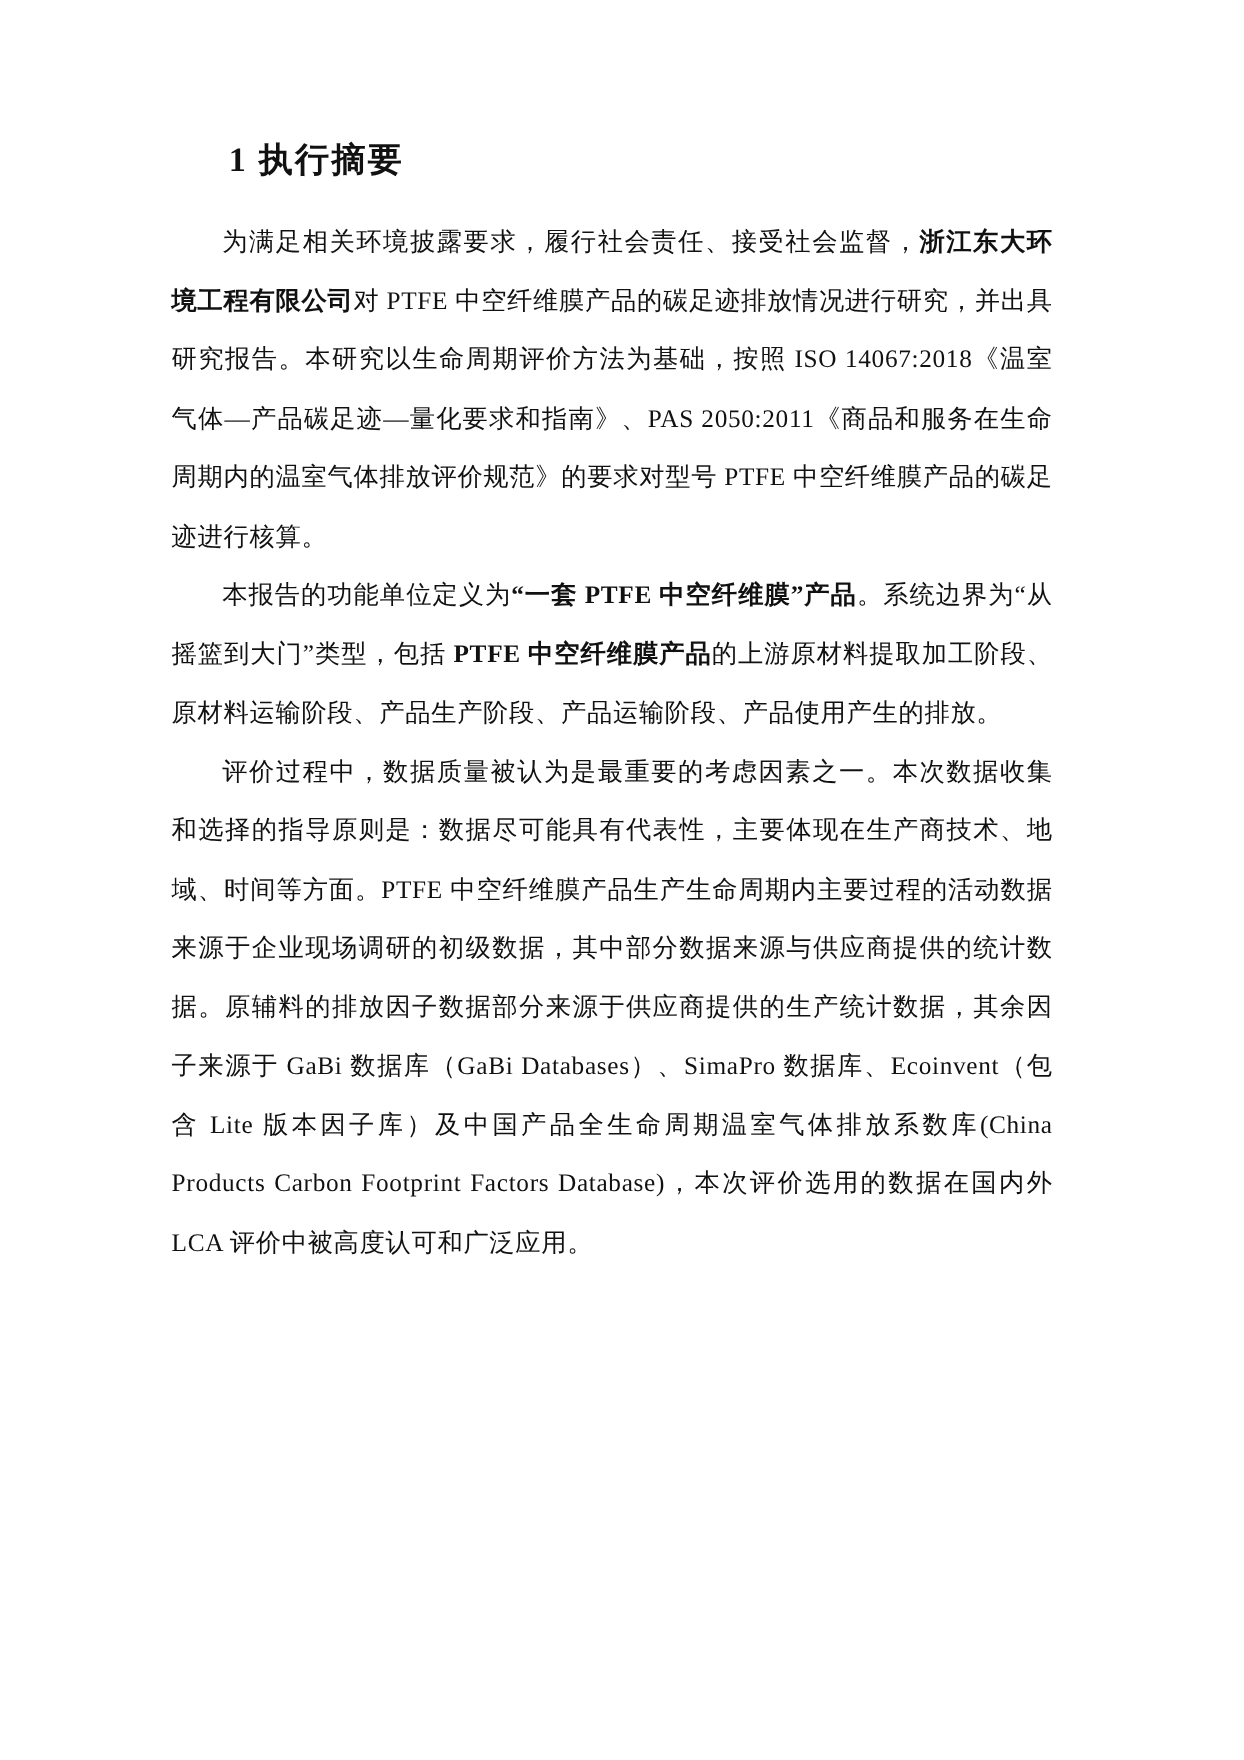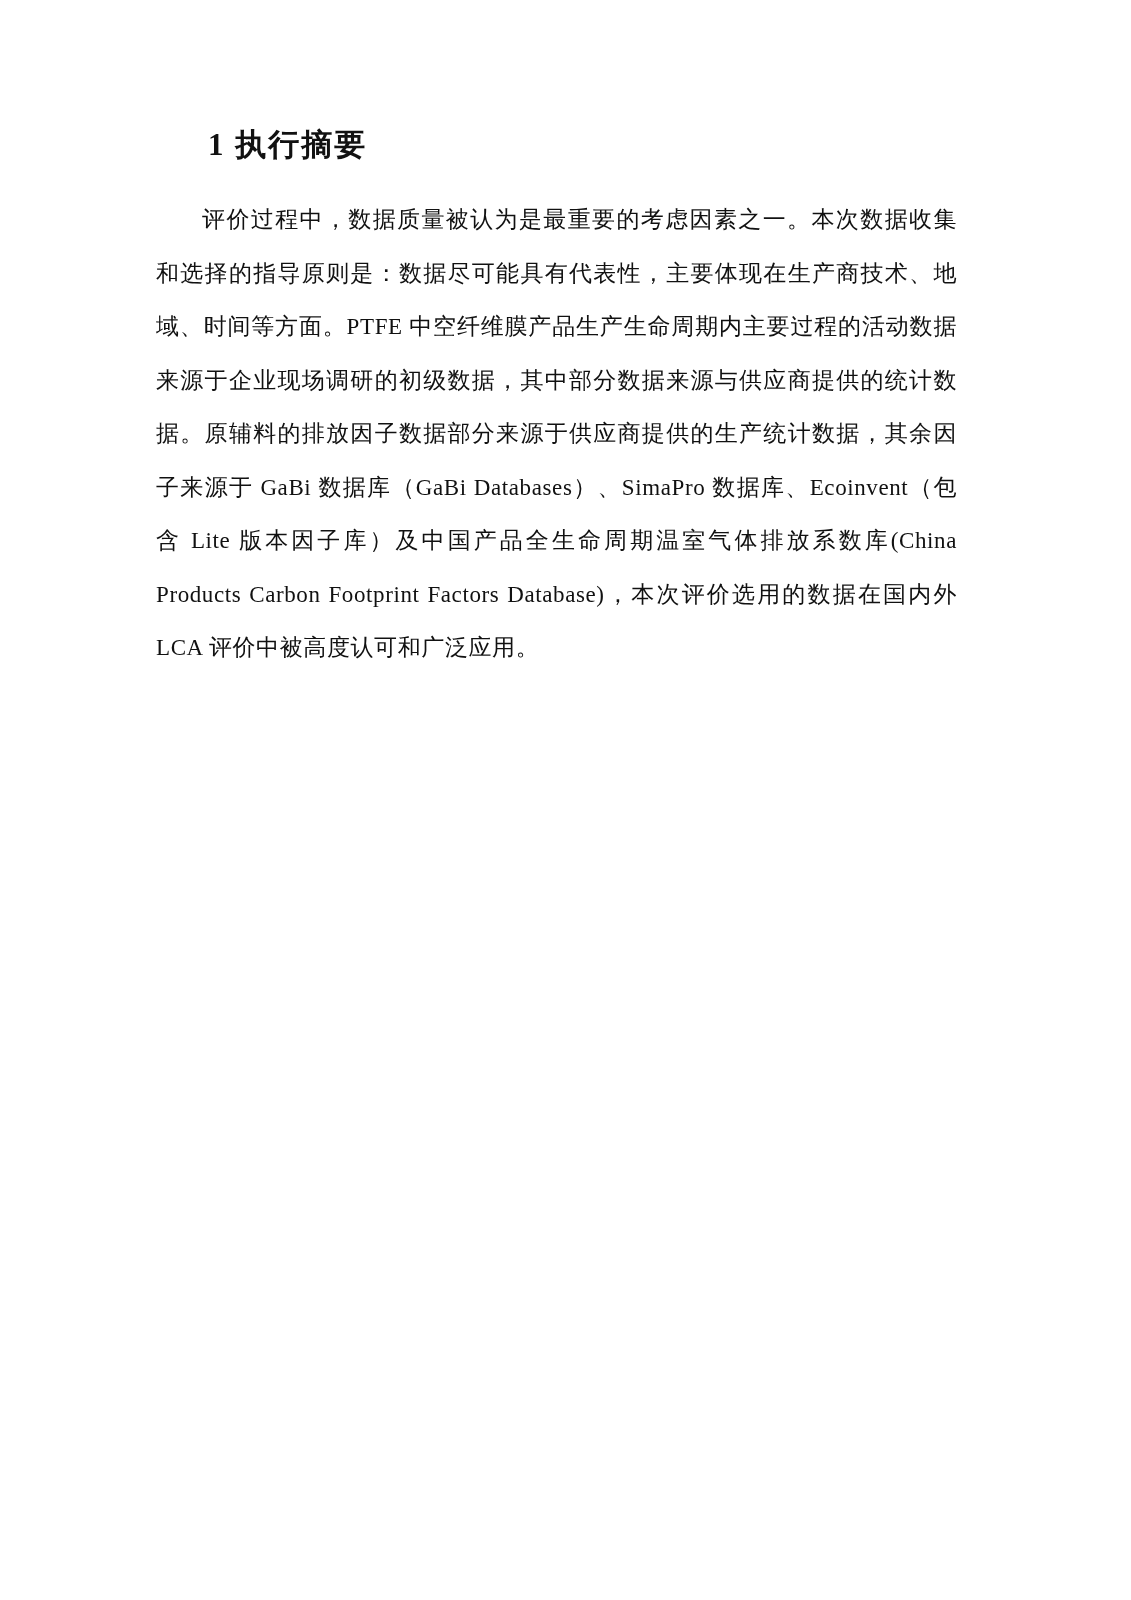--- a/index.html
+++ b/index.html
@@ -53,17 +53,19 @@
     color: #222222;
   }
 </style>
 </head>
 <body>
 
 <div class="page">
   <h1 class="heading">1 执行摘要</h1>
 
   <div class="body-text" id="paragraphs">
+      <p class="para"><span>为满足相关环境披露要求，履行社会责任、接受社会监督，</span><span class="bold">浙江东大环境工程有限公司</span><span>对 PTFE 中空纤维膜产品的碳足迹排放情况进行研究，并出具研究报告。本研究以生命周期评价方法为基础，按照 ISO 14067:2018《温室气体—产品碳足迹—量化要求和指南》、PAS 2050:2011《商品和服务在生命周期内的温室气体排放评价规范》的要求对型号 PTFE 中空纤维膜产品的碳足迹进行核算。</span></p>
+      <p class="para"><span>本报告的功能单位定义为</span><span class="bold">“一套 PTFE 中空纤维膜”产品</span><span>。系统边界为“从摇篮到大门”类型，包括 </span><span class="bold">PTFE 中空纤维膜产品</span><span>的上游原材料提取加工阶段、原材料运输阶段、产品生产阶段、产品运输阶段、产品使用产生的排放。</span></p>
       <p class="para"><span>评价过程中，数据质量被认为是最重要的考虑因素之一。本次数据收集和选择的指导原则是：数据尽可能具有代表性，主要体现在生产商技术、地域、时间等方面。PTFE 中空纤维膜产品生产生命周期内主要过程的活动数据来源于企业现场调研的初级数据，其中部分数据来源与供应商提供的统计数据。原辅料的排放因子数据部分来源于供应商提供的生产统计数据，其余因子来源于 GaBi 数据库（GaBi Databases）、SimaPro 数据库、Ecoinvent（包含 Lite 版本因子库）及中国产品全生命周期温室气体排放系数库(China Products Carbon Footprint Factors Database)，本次评价选用的数据在国内外 LCA 评价中被高度认可和广泛应用。</span></p>
     </div>
 
   <div class="page-number">1</div>
 </div>
 
 </body></html>

